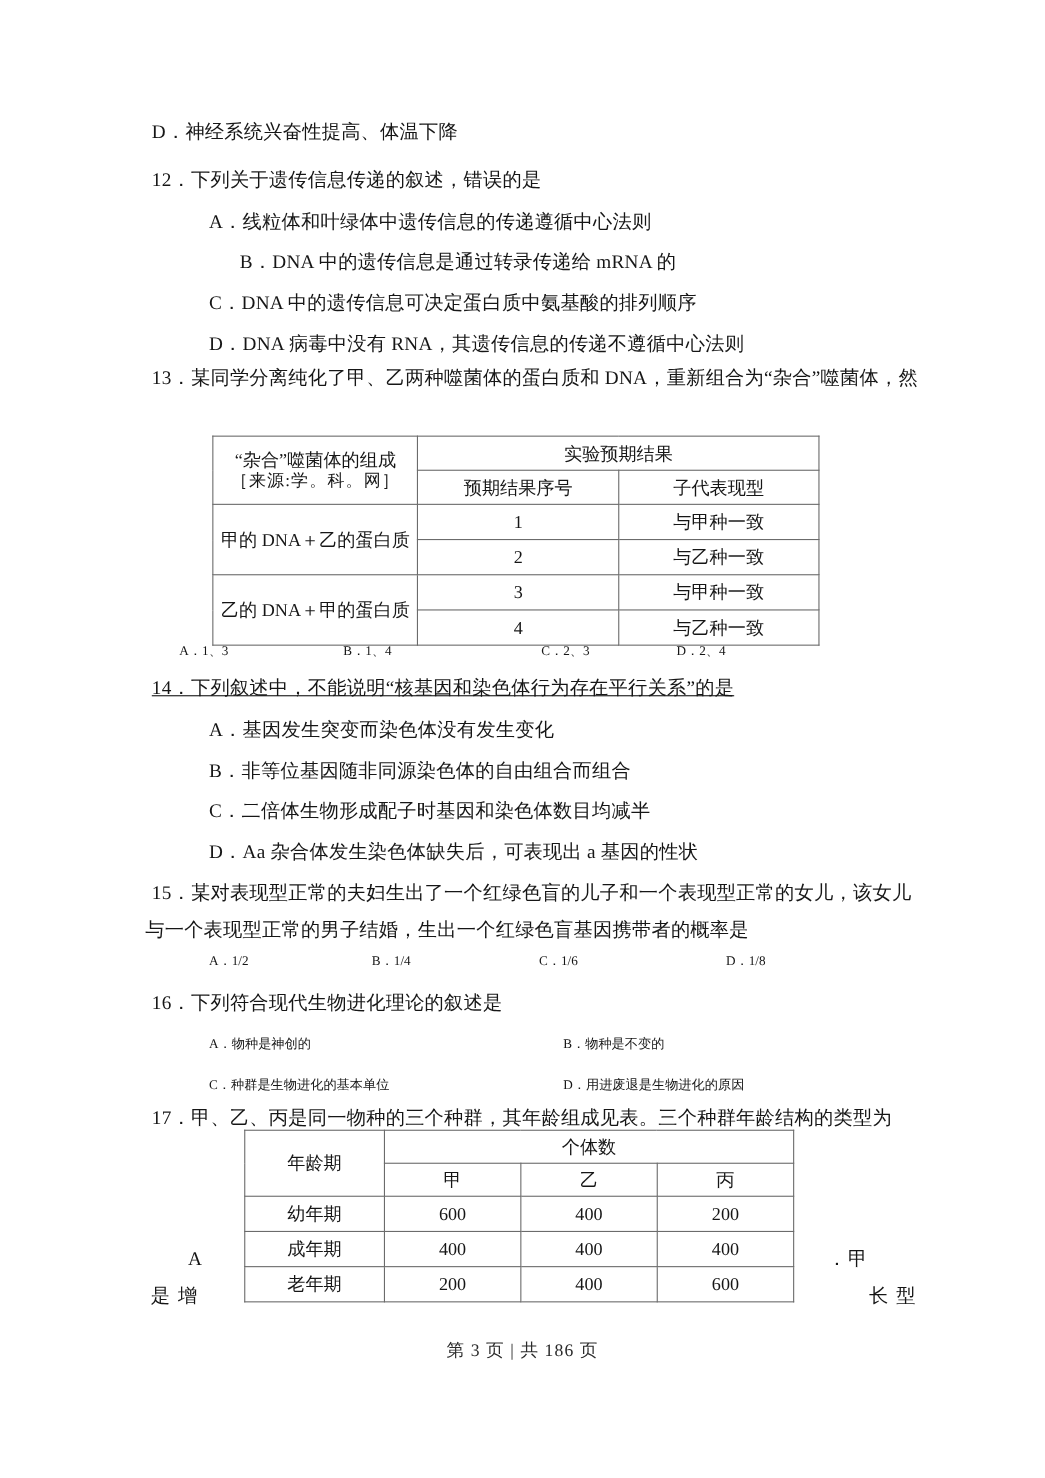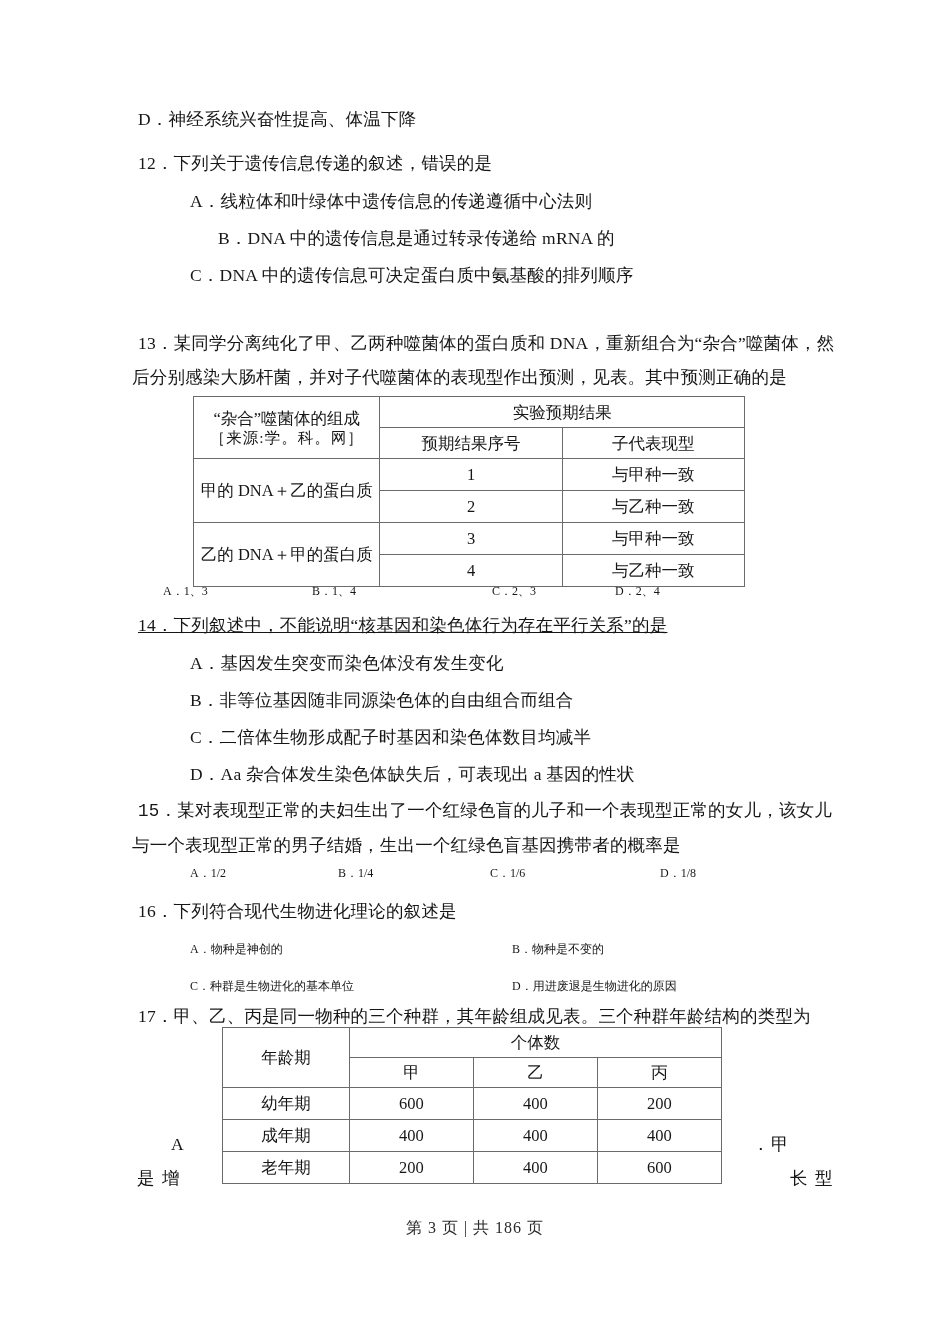--- a/index.html
+++ b/index.html
@@ -113,23 +113,23 @@
 <body>
 
 <div class="page">
 
   <div class="line qline" style="top:108px;">D．神经系统兴奋性提高、体温下降</div>
 
   <div class="line qline" style="top:152px;">12．下列关于遗传信息传递的叙述，错误的是</div>
   <div class="line optline" style="top:190px;">A．线粒体和叶绿体中遗传信息的传递遵循中心法则</div>
   <div class="line optline" style="top:227px;margin-left:28px;">B．DNA 中的遗传信息是通过转录传递给 mRNA 的</div>
   <div class="line optline" style="top:264px;">C．DNA 中的遗传信息可决定蛋白质中氨基酸的排列顺序</div>
+  <div class="line optline" style="top:301px;">D．DNA 病毒中没有 RNA，其遗传信息的传递不遵循中心法则</div>
 
   <div class="line qline" style="top:332px;">13．某同学分离纯化了甲、乙两种噬菌体的蛋白质和 DNA，重新组合为“杂合”噬菌体，然</div>
-  <div class="line" style="left:132px; top:366px;">后分别感染大肠杆菌，并对子代噬菌体的表现型作出预测，见表。其中预测正确的是</div>
 
   <table class="exam-table t1">
     <tbody>
       <tr class="hdr-row">
         <td class="c-comp" rowspan="2">
           <div>“杂合”噬菌体的组成</div>
           <div class="small-src">［来源:学。科。网］</div>
         </td>
         <td colspan="2">实验预期结果</td>
       </tr>
@@ -164,21 +164,21 @@
   <div class="opt-col" style="left:312px; top:580px;">B．1、4</div>
   <div class="opt-col" style="left:448px; top:580px;margin-left:44px;">C．2、3</div>
   <div class="opt-col" style="left:615px; top:580px;">D．2、4</div>
 
   <div class="line qline" style="top:614px;text-decoration:underline;">14．下列叙述中，不能说明“核基因和染色体行为存在平行关系”的是</div>
   <div class="line optline" style="top:652px;">A．基因发生突变而染色体没有发生变化</div>
   <div class="line optline" style="top:689px;">B．非等位基因随非同源染色体的自由组合而组合</div>
   <div class="line optline" style="top:726px;">C．二倍体生物形成配子时基因和染色体数目均减半</div>
   <div class="line optline" style="top:763px;">D．Aa 杂合体发生染色体缺失后，可表现出 a 基因的性状</div>
 
-  <div class="line qline" style="top:800px;font-family:Liberation Mono, monospace;">15．某对表现型正常的夫妇生出了一个红绿色盲的儿子和一个表现型正常的女儿，该女儿</div>
+  <div class="line qline" style="top:800px;">15．某对表现型正常的夫妇生出了一个红绿色盲的儿子和一个表现型正常的女儿，该女儿</div>
   <div class="line" style="left:132px; top:834px;">与一个表现型正常的男子结婚，生出一个红绿色盲基因携带者的概率是</div>
 
   <div class="opt-col" style="left:190px; top:862px;">A．1/2</div>
   <div class="opt-col" style="left:338px; top:862px;">B．1/4</div>
   <div class="opt-col" style="left:490px; top:862px;">C．1/6</div>
   <div class="opt-col" style="left:660px; top:862px;text-align:center;">D．1/8</div>
 
   <div class="line qline" style="top:900px;">16．下列符合现代生物进化理论的叙述是</div>
   <div class="opt-col" style="left:190px; top:938px;">A．物种是神创的</div>
   <div class="opt-col" style="left:512px; top:938px;">B．物种是不变的</div>

